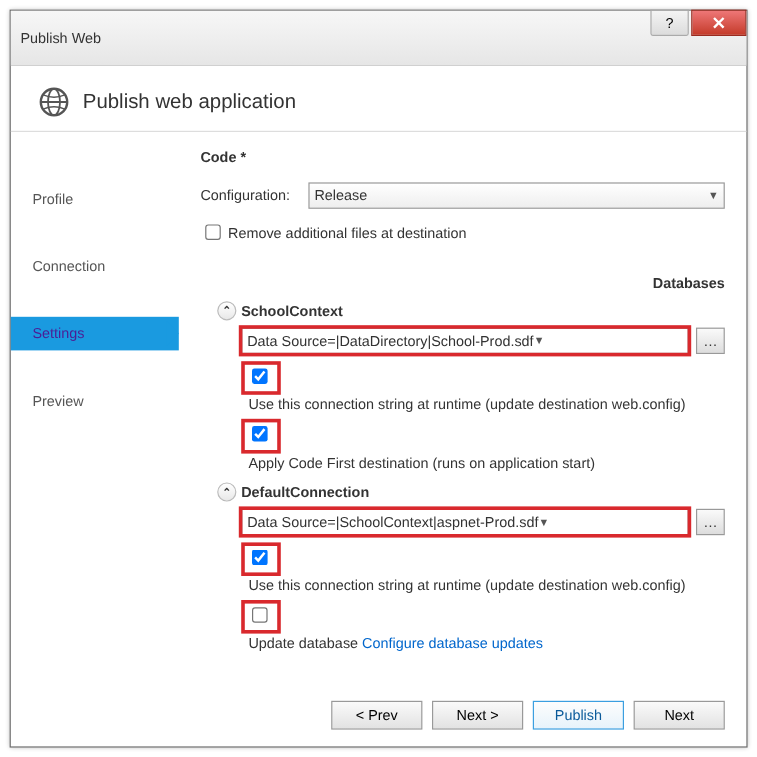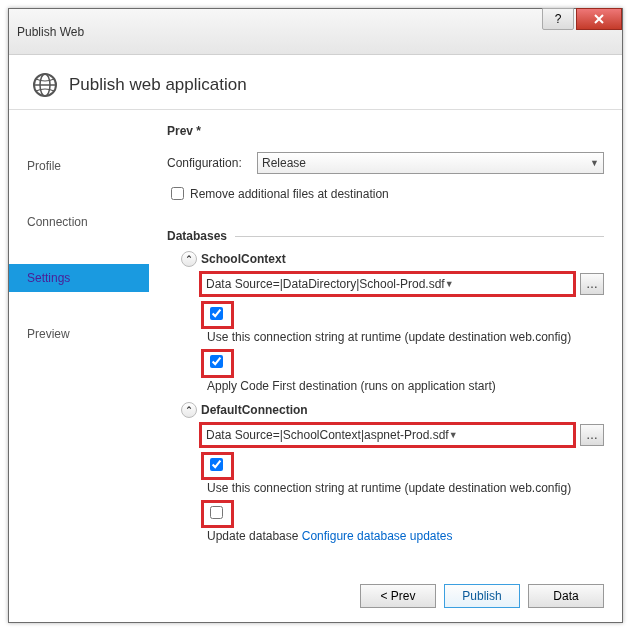--- a/index.html
+++ b/index.html
@@ -20,21 +20,21 @@
   .nav-item { padding: 7px 18px; font-size: 12px; color:#555; cursor:pointer; position:relative;margin-top:28px; }
   .nav-item.active { background:#1a9ae0; color:#4c1d95; }
   .nav-item.active::after { content:""; position:absolute; right:-10px; top:50%; transform:translateY(-50%); border:10px solid transparent; border-left-color:#1a9ae0; }
   .main { flex:1; padding: 14px 18px 0 18px; font-size:12px; color:#333; overflow:hidden;}
   .section-title { font-weight:bold; margin-bottom:14px; }
   .row { display:flex; align-items:center; margin-bottom:10px; }
   .row label { width:90px; }
   .combo { flex:1; height:22px; border:1px solid #999; background:linear-gradient(#fff,#eee); display:flex; align-items:center; padding:0 4px; justify-content:space-between; font-size:12px;gap:32px;}
   .combo .arrow { font-size:9px; color:#555; }
   .chk { margin-right:6px; }
-  .section-head { display:flex; align-items:center; font-weight:bold; margin: 26px 0 8px 0; }
+  .section-head { display:flex; align-items:flex-end; font-weight:bold; margin: 26px 0 8px 0; flex-direction: column; }
   .section-head .line { flex:1; height:1px; background:#ccc; margin-left:8px; }
   .db-group { margin-left: 14px; margin-bottom:8px; }
   .expander { display:inline-flex; width:16px; height:16px; border:1px solid #bbb; border-radius:50%; align-items:center; justify-content:center; font-size:9px; background:linear-gradient(#fff,#e8e8e8); margin-right:4px;}
   .db-head { font-weight:bold; display:flex; align-items:center; margin-bottom:6px;}
   .conn-row { display:flex; align-items:center; margin-left:20px; margin-bottom:6px;}
   .conn-input { flex:1; height:22px; border:1px solid #8a8a8a; padding:0 4px; font-size:12px; display:flex; align-items:center; justify-content:flex-start; background:#fff;}
   .conn-input .arrow{font-size:9px;color:#555;}
   .ellipsis-btn { width:24px; height:22px; border:1px solid #999; background:linear-gradient(#fafafa,#ddd); margin-left:6px; display:flex; align-items:center; justify-content:center;}
   .sub-chk { display:flex; align-items:flex-start; margin-left:20px; margin-bottom:4px; line-height:1.35;flex-direction:column;}
   .sub-chk input { margin-top:1px; margin-right:6px;}
@@ -75,21 +75,21 @@
 
   <div class="body">
     <div class="sidebar">
       <div class="nav-item">Profile</div>
       <div class="nav-item">Connection</div>
       <div class="nav-item active">Settings</div>
       <div class="nav-item">Preview</div>
     </div>
 
     <div class="main">
-      <div class="section-title">Prev *</div>
+      <div class="section-title">Code *</div>
 
       <div class="row">
         <label>Configuration:</label>
         <div class="combo">
           <span>Release</span>
           <span class="arrow">▼</span>
         </div>
       </div>
 
       <div class="row">
@@ -147,16 +147,17 @@
             <span class="link">Configure database updates</span>
           </span>
         </div>
       </div>
 
     </div>
   </div>
 
   <div class="footer">
     <div class="btn">&lt; Prev</div>
+    <div class="btn">Next &gt;</div>
     <div class="btn primary">Publish</div>
-    <div class="btn">Data</div>
+    <div class="btn">Next</div>
   </div>
 </div>
 
 </body></html>

